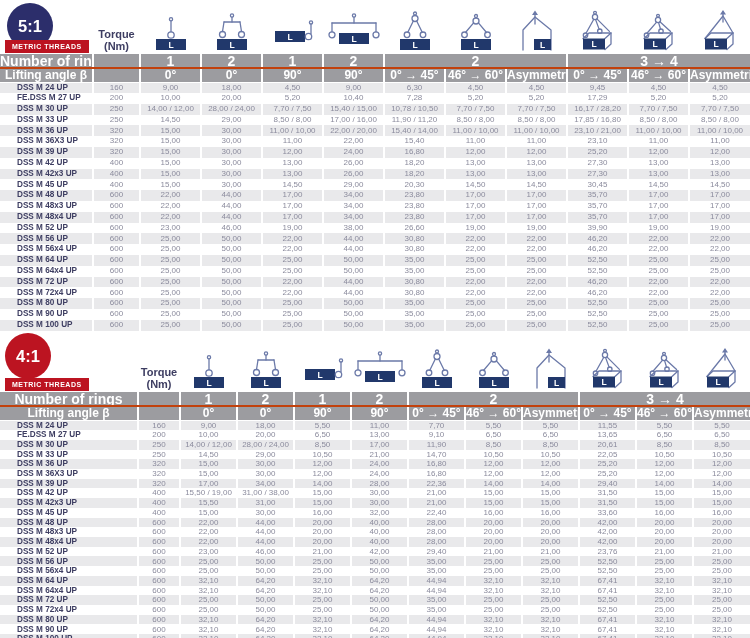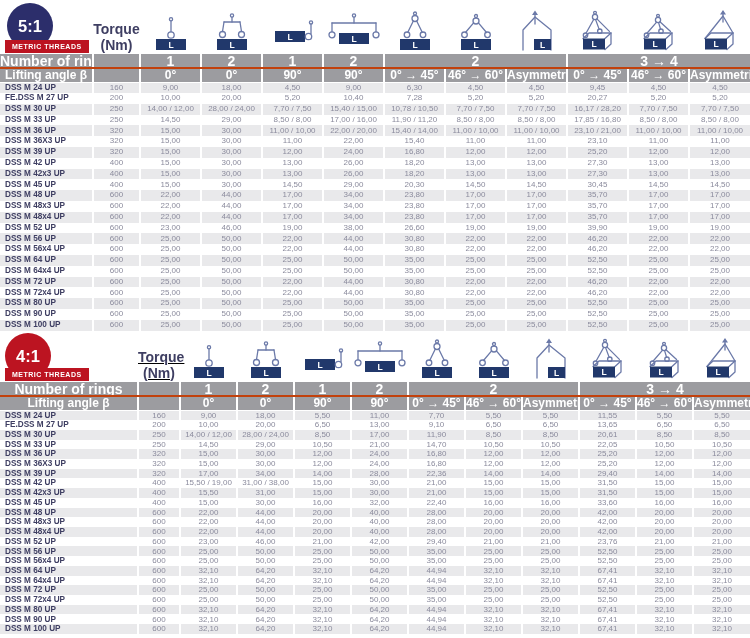--- a/index.html
+++ b/index.html
@@ -6,45 +6,45 @@
   html, body { width: 750px; height: 638px; overflow: hidden; background: #fff;
     font-family: "Liberation Sans", sans-serif; }
   main { width: 750px; height: 638px; }
   section { position: relative; }
   section.t51 { height: 332px; }
   section.t41 { height: 306px; }
   table.ratio-table { border-collapse: collapse; table-layout: fixed; width: 750px; }
 
   tr.icon-row td { background: #fff; border: 0; text-align: center; vertical-align: bottom; padding: 0 0 1px 0; }
   .t51 tr.icon-row { height: 54px; }
-  .t41 tr.icon-row { height: 50px; text-decoration: underline; }
+  .t41 tr.icon-row { height: 60px; }
   td.prod-hd { position: relative; }
   .badge { position: absolute; top: 3px; left: 7px; width: 46px; height: 46px; border-radius: 50%;
     color: #fff; font-weight: bold; font-size: 16.5px; display: flex; align-items: center; justify-content: center; }
   .t51 .badge { background: #2C2E6B; }
   .t41 .badge { background: #BC1421; top: 1px; left: 5px; }
   .mt-label { position: absolute; left: 5px; bottom: 1px; background: #BC1421; color: #fff;
     font-size: 7px; font-weight: bold; letter-spacing: 0.5px; padding: 3px 7px; white-space: nowrap; }
-  td.torque-hd { font-weight: bold; color: #3E3E62; font-size: 14px; line-height: 1.15; padding-bottom: 5px; }
+  td.torque-hd { font-weight: bold; color: #3E3E62; font-size: 11px; line-height: 1.15; padding-bottom: 5px; }
 
   tr.hdr td { background: #9C9CA0; color: #fff; font-weight: bold; font-size: 14px; line-height: 12px;
     height: 14px; text-align: center; border-right: 2px solid #fff; border-bottom: 2px solid #c2410c; padding: 0;
     white-space: nowrap; overflow: hidden; }
   tr.hdr.angle td { border-bottom: 1px solid #fff; font-size: 12px; }
   tr.hdr td:last-child { border-right: 0; }
 
   tr.data td { border-right: 2px solid #fff; padding: 0; text-align: center; color: #8B8B9D;
     font-size: 8px; white-space: nowrap; overflow: hidden; background: #fff; }
   tr.data td:last-child { border-right: 0; }
   .t51 tr.data { height: 10.8px; }
   .t51 tr.data td { line-height: 10.6px; }
   .t41 tr.data { height: 9.72px; }
   .t41 tr.data td { line-height: 9.6px; }
   tr.data.odd td { background: #E9E9EB; }
-  tr.data td.pname { text-align: left; padding-left: 5px; font-weight: bold; color: #3E3E62; font-size: 8.2px; }
+  tr.data td.pname { text-align: left; padding-left: 17px; font-weight: bold; color: #3E3E62; font-size: 8.2px; }
   td.icon-cell svg { display: inline-block; vertical-align: bottom; }
 </style>
 </head>
 <body>
 
 <main>
   <section class="t51">
       <table class="ratio-table">
         <colgroup>
           <col style="width:93px">
@@ -207,21 +207,21 @@
           <tr class="data">
             <td class="pname">FE.DSS M 27 UP</td>
             <td>200</td>
             <td>10,00</td>
             <td>20,00</td>
             <td>5,20</td>
             <td>10,40</td>
             <td>7,28</td>
             <td>5,20</td>
             <td>5,20</td>
-            <td>20,27</td>
+            <td>17,29</td>
             <td>5,20</td>
             <td>5,20</td>
           </tr>
           <tr class="data odd">
             <td class="pname">DSS M 30 UP</td>
             <td>250</td>
             <td>14,00 / 12,00</td>
             <td>28,00 / 24,00</td>
             <td>7,70 / 7,50</td>
             <td>15,40 / 15,00</td>

